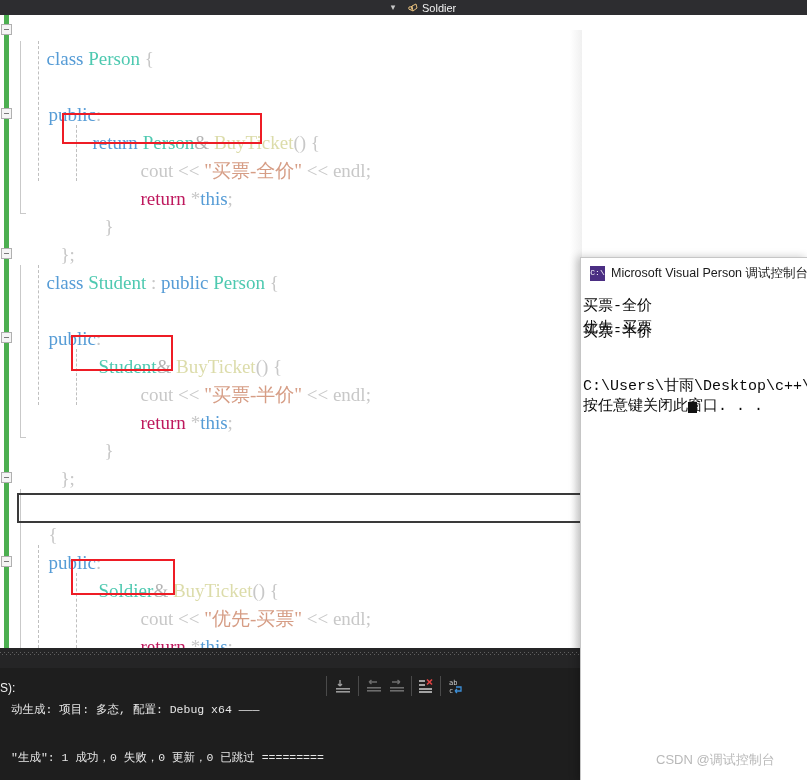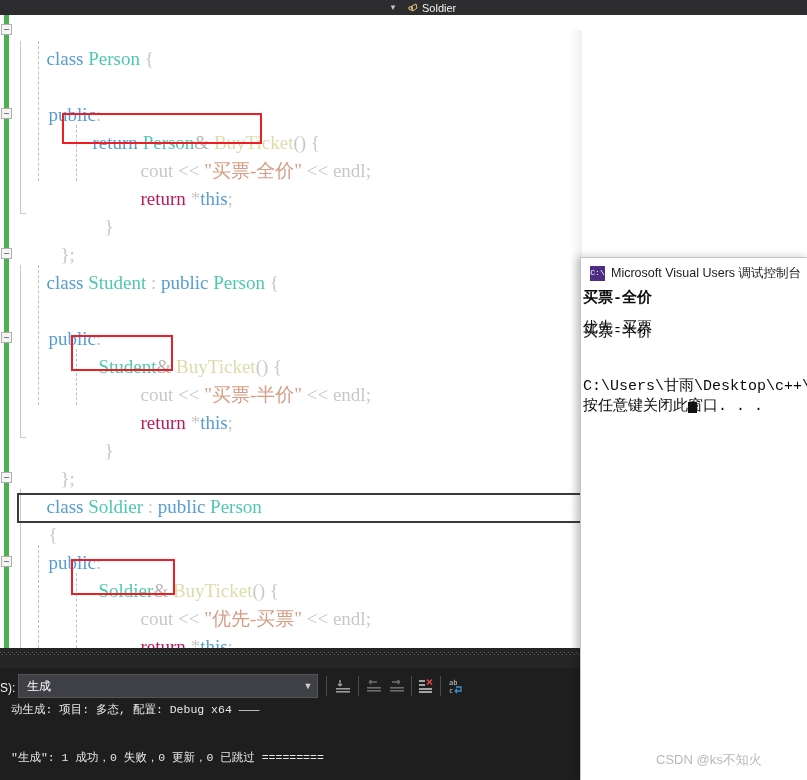--- a/index.html
+++ b/index.html
@@ -293,23 +293,20 @@
     <div class="ln" style="top:394px;left:62px;">
       <span class="plain">}</span>
     </div>
 
     
     <div class="ln" style="top:422px;left:18px;">
       <span class="plain">};</span>
     </div>
 
     
-    <div class="ln" style="top:450px;left:4px;">
-      <span class="kw">class</span><span class="plain"> </span><span class="typ">Soldier</span><span class="plain"> : </span><span class="kw">public</span><span class="plain"> </span><span class="typ">Person</span>
-    </div>
 
     
     <div class="ln" style="top:478px;left:6px;">
       <span class="plain">{</span>
     </div>
 
     
     <div class="ln" style="top:506px;left:6px;">
       <span class="kw">public</span><span class="plain">:</span>
     </div>
@@ -343,24 +340,20 @@
 </div>
 
 <div id="splitter">
   <div id="splitter-dots"></div>
 </div>
 
 <div id="output-pane">
   <div id="output-toolbar">
     <div id="show-output-label">S):</div>
 
-    <div id="output-combo">
-      <span id="output-combo-text">生成</span>
-      <span id="output-combo-arrow">▼</span>
-    </div>
 
     <div class="tb-sep" style="left:326px;"></div>
 
     <div class="tb-btn" style="left:333px;">
       <svg width="20" height="19" viewBox="0 0 20 19">
         <path d="M7 3 L7 9 M7 9 L5 7 M7 9 L9 7" stroke="#9b9b9b" stroke-width="1.4" fill="none"></path>
         <rect x="3" y="11" width="14" height="1.6" fill="#9b9b9b"></rect>
         <rect x="3" y="14" width="14" height="1.6" fill="#9b9b9b"></rect>
       </svg>
     </div>
@@ -408,26 +401,26 @@
     <div class="ol" style="top:16px;"></div>
     <div class="ol" style="top:48px;">"生成": 1 成功，0 失败，0 更新，0 已跳过 =========</div>
   </div>
 </div>
 
 <div id="console-window">
   <div id="console-titlebar">
     <span id="console-icon">
         <span>C:\</span>
       </span>
-    <span id="console-title">Microsoft Visual Users 调试控制台</span>
+    <span id="console-title">Microsoft Visual Person 调试控制台</span>
   </div>
   <div id="console-body">
-    <div class="cl" style="top:0;font-weight:bold;">买票-全价</div>
+    <div class="cl" style="top:8px;">买票-全价</div>
     <div class="cl" style="top:34px;">买票-半价</div>
     <div class="cl" style="top:30px;">优先-买票</div>
     <div class="cl" style="top:62px;"></div>
     <div class="cl" style="top:88px;">C:\Users\甘雨\Desktop\c++\Cp</div>
     <div class="cl" style="top:108px;">按任意键关闭此窗口. . .</div>
     <div id="console-caret" style="left:105px;top:114px;"></div>
   </div>
 </div>
 
-<div id="watermark">CSDN @ks不知火</div>
+<div id="watermark">CSDN @调试控制台</div>
 
 </body></html>

